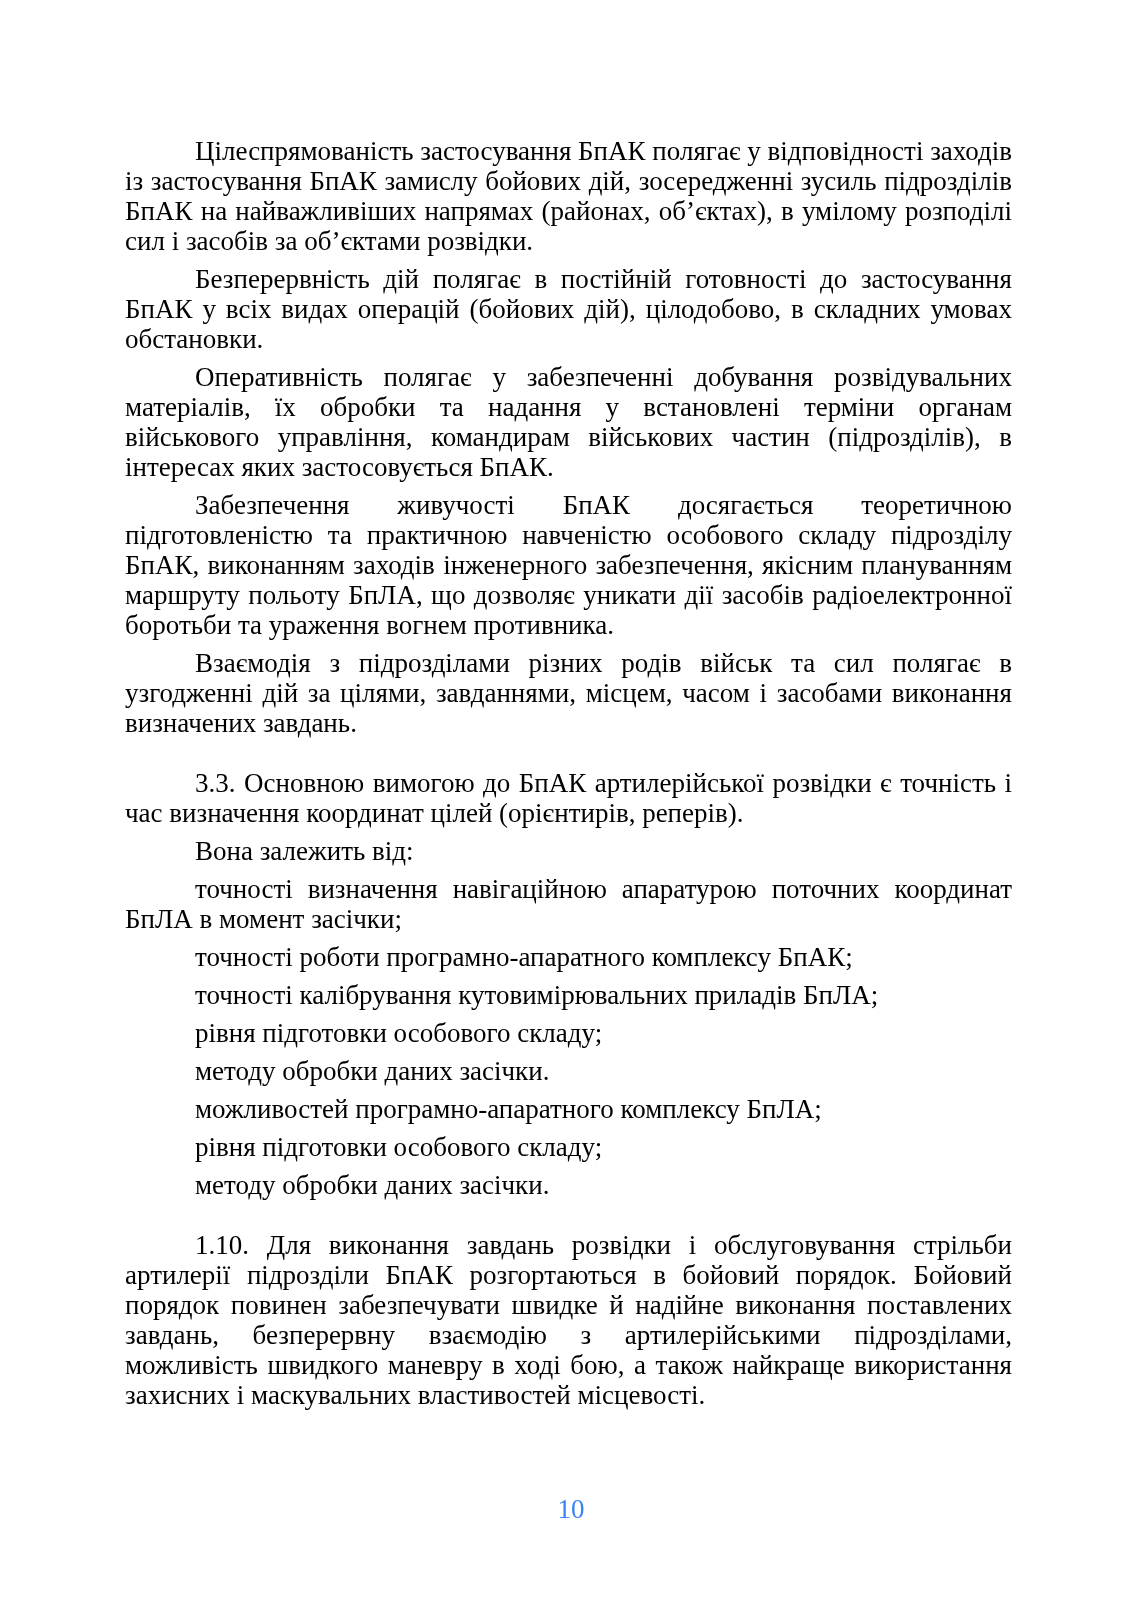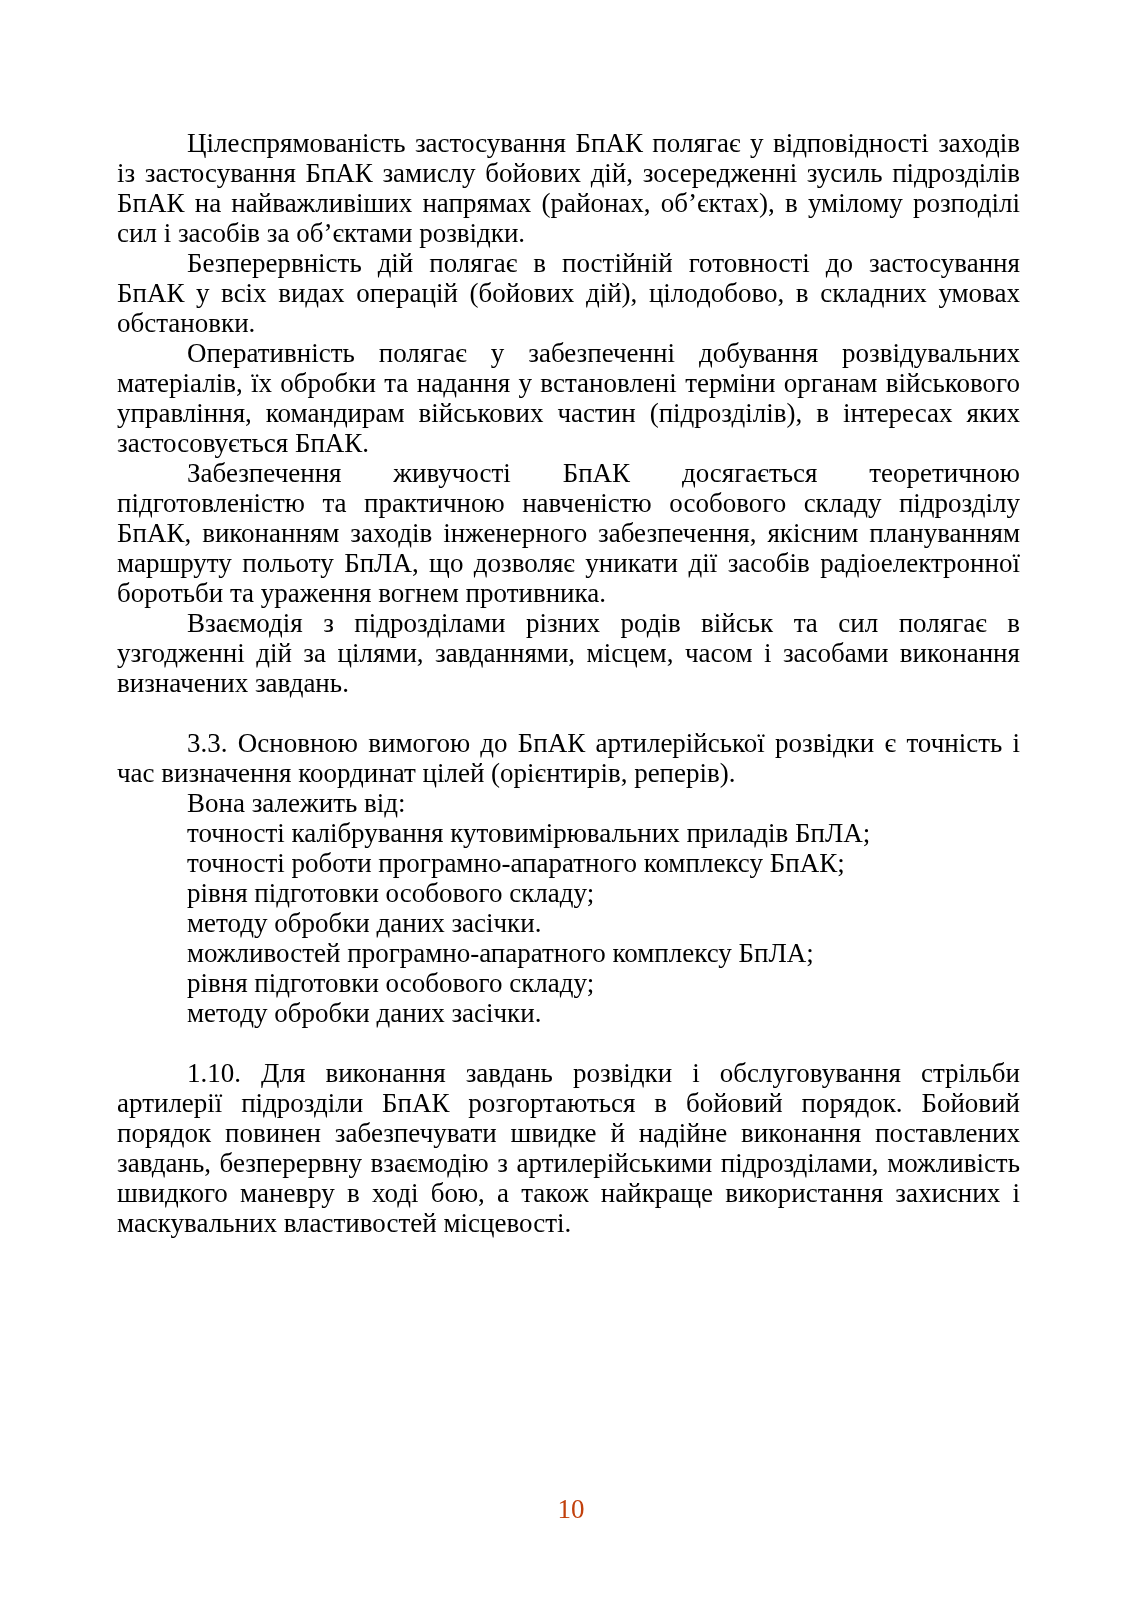--- a/index.html
+++ b/index.html
@@ -19,53 +19,54 @@
     overflow: hidden;
   }
   .body-text {
     position: absolute;
     left: 117px;
     top: 128px;
     width: 903px;
     text-align: justify;
   }
   .para {
-    margin: 0;
+    margin: 8px;
     padding: 0;
     text-indent: 70px;
   }
   .sec {
     margin-top: 30px;
   }
   .page-number {
     position: absolute;
     left: 0;
     right: 0;
     top: 1494px;
     text-align: center;
     font-family: "Liberation Serif", "DejaVu Serif", serif;
     font-size: 27px;
     line-height: 30px;
-    color: #c2410c;
+    color: #3b82f6;
   }
 </style>
 </head>
 <body>
 
 <div class="page">
   <main class="body-text">
     <p class="para">Цілеспрямованість застосування БпАК полягає у відповідності заходів із застосування БпАК замислу бойових дій, зосередженні зусиль підрозділів БпАК на найважливіших напрямах (районах, об’єктах), в умілому розподілі сил і засобів за об’єктами розвідки.</p>
     <p class="para">Безперервність дій полягає в постійній готовності до застосування БпАК у всіх видах операцій (бойових дій), цілодобово, в складних умовах обстановки.</p>
     <p class="para">Оперативність полягає у забезпеченні добування розвідувальних матеріалів, їх обробки та надання у встановлені терміни органам військового управління, командирам військових частин (підрозділів), в інтересах яких застосовується БпАК.</p>
     <p class="para">Забезпечення живучості БпАК досягається теоретичною підготовленістю та практичною навченістю особового складу підрозділу БпАК, виконанням заходів інженерного забезпечення, якісним плануванням маршруту польоту БпЛА, що дозволяє уникати дії засобів радіоелектронної боротьби та ураження вогнем противника.</p>
     <p class="para">Взаємодія з підрозділами різних родів військ та сил полягає в узгодженні дій за цілями, завданнями, місцем, часом і засобами виконання визначених завдань.</p>
     <p class="para sec">3.3. Основною вимогою до БпАК артилерійської розвідки є точність і час визначення координат цілей (орієнтирів, реперів).</p>
     <p class="para">Вона залежить від:</p>
+    <p class="para">точності визначення навігаційною апаратурою поточних координат БпЛА в момент засічки;</p>
+    <p class="para">точності роботи програмно-апаратного комплексу БпАК;</p>
     <p class="para">точності калібрування кутовимірювальних приладів БпЛА;</p>
-    <p class="para">точності роботи програмно-апаратного комплексу БпАК;</p>
     <p class="para">рівня підготовки особового складу;</p>
     <p class="para">методу обробки даних засічки.</p>
     <p class="para">можливостей програмно-апаратного комплексу БпЛА;</p>
     <p class="para">рівня підготовки особового складу;</p>
     <p class="para">методу обробки даних засічки.</p>
     <p class="para sec">1.10. Для виконання завдань розвідки і обслуговування стрільби артилерії підрозділи БпАК розгортаються в бойовий порядок. Бойовий порядок повинен забезпечувати швидке й надійне виконання поставлених завдань, безперервну взаємодію з артилерійськими підрозділами, можливість швидкого маневру в ході бою, а також найкраще використання захисних і маскувальних властивостей місцевості.</p>
   </main>
   <div class="page-number">10</div>
 </div>
 

